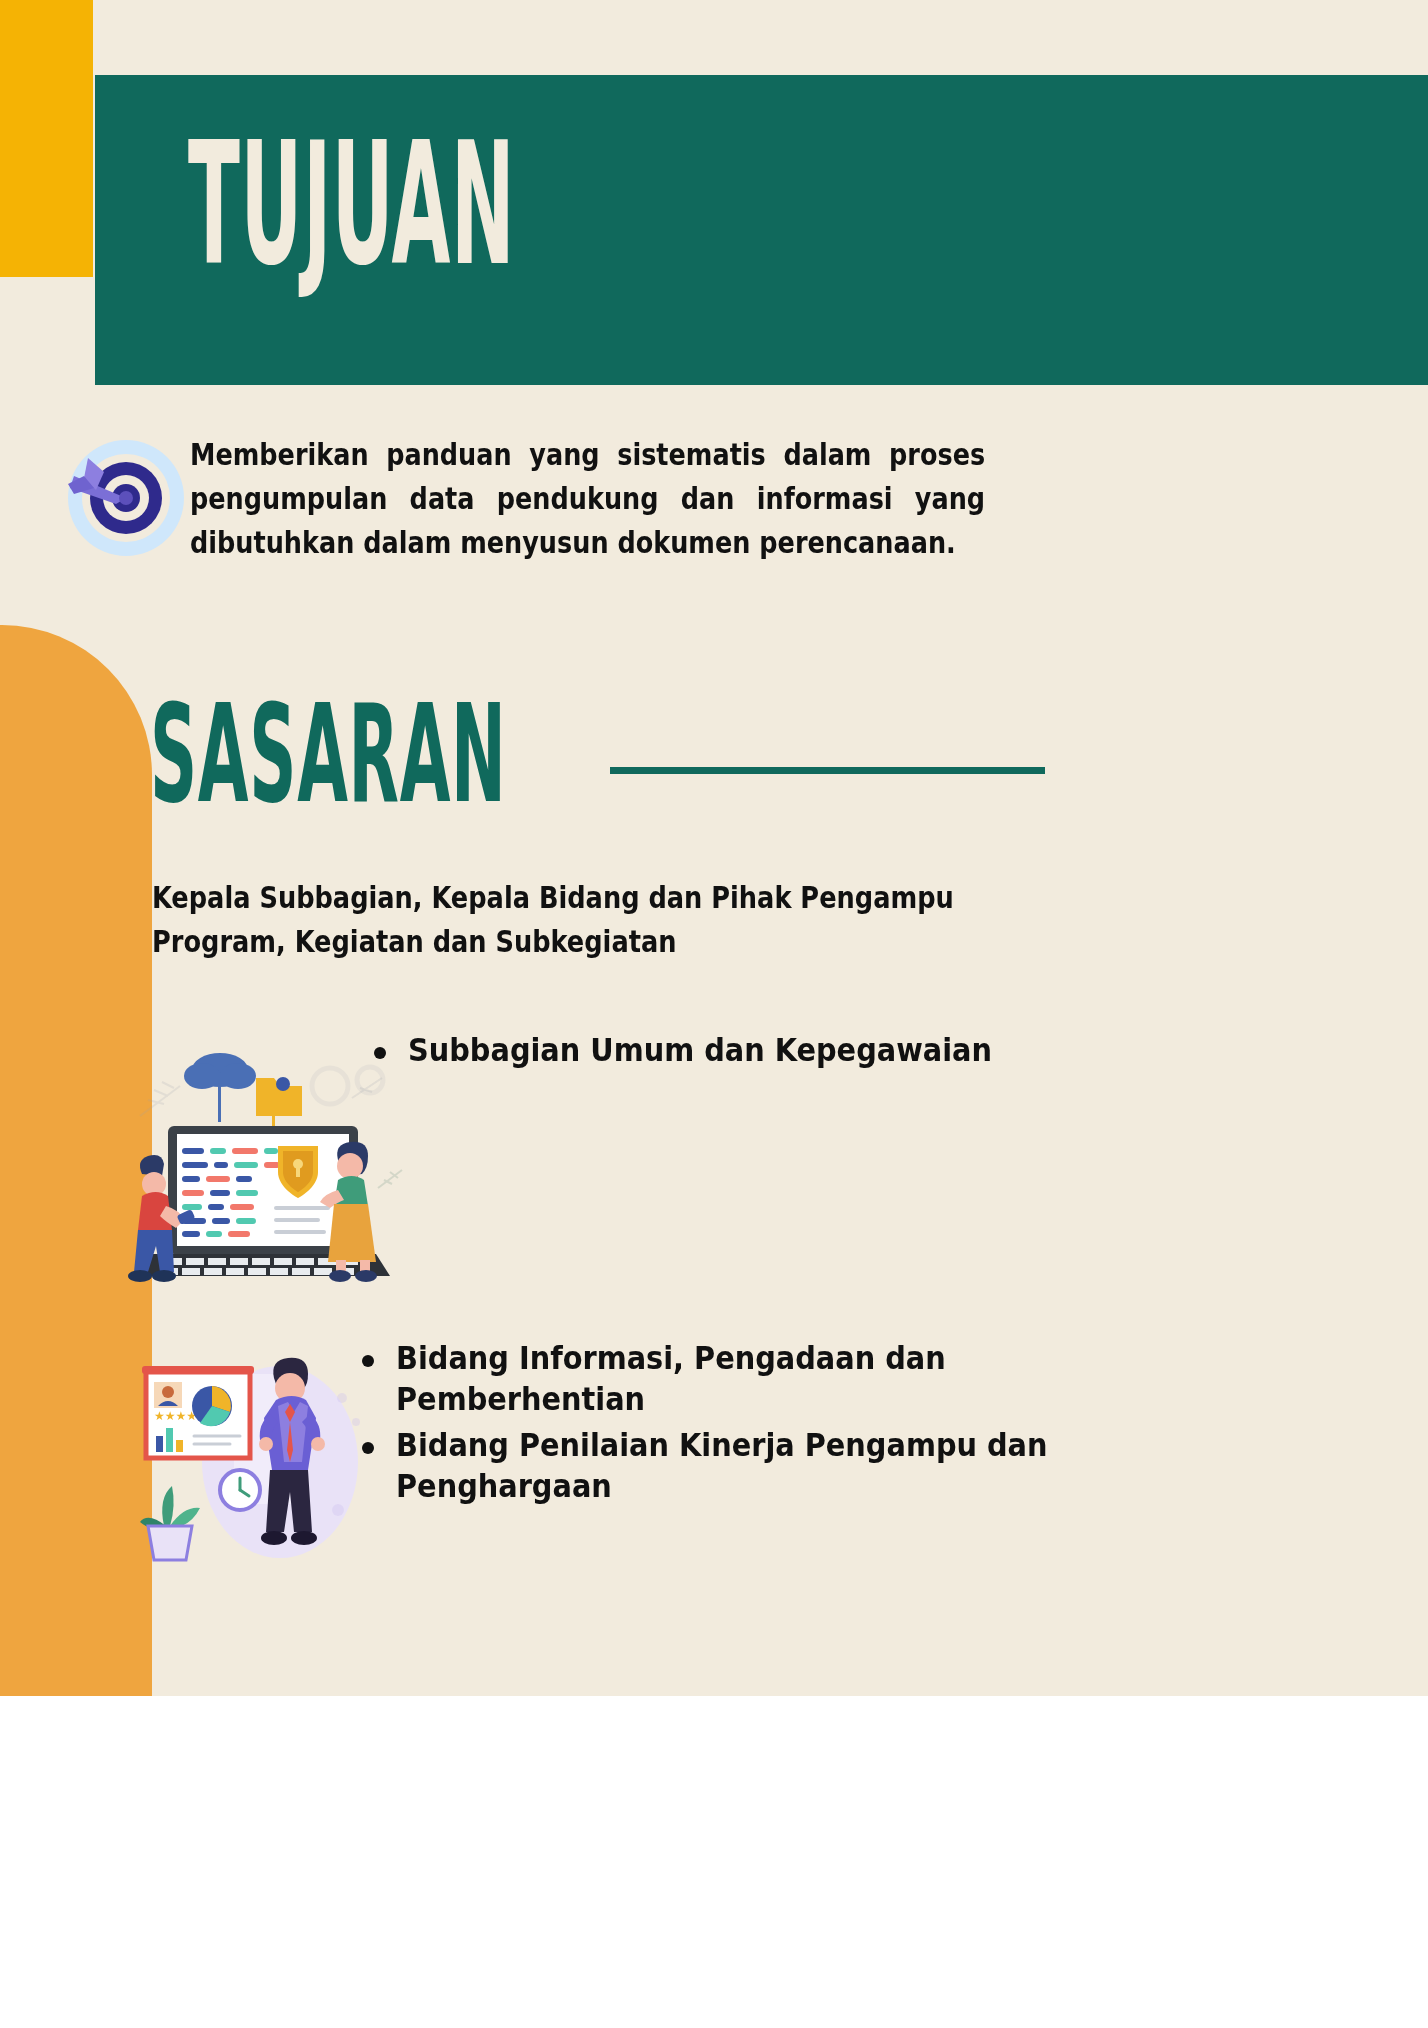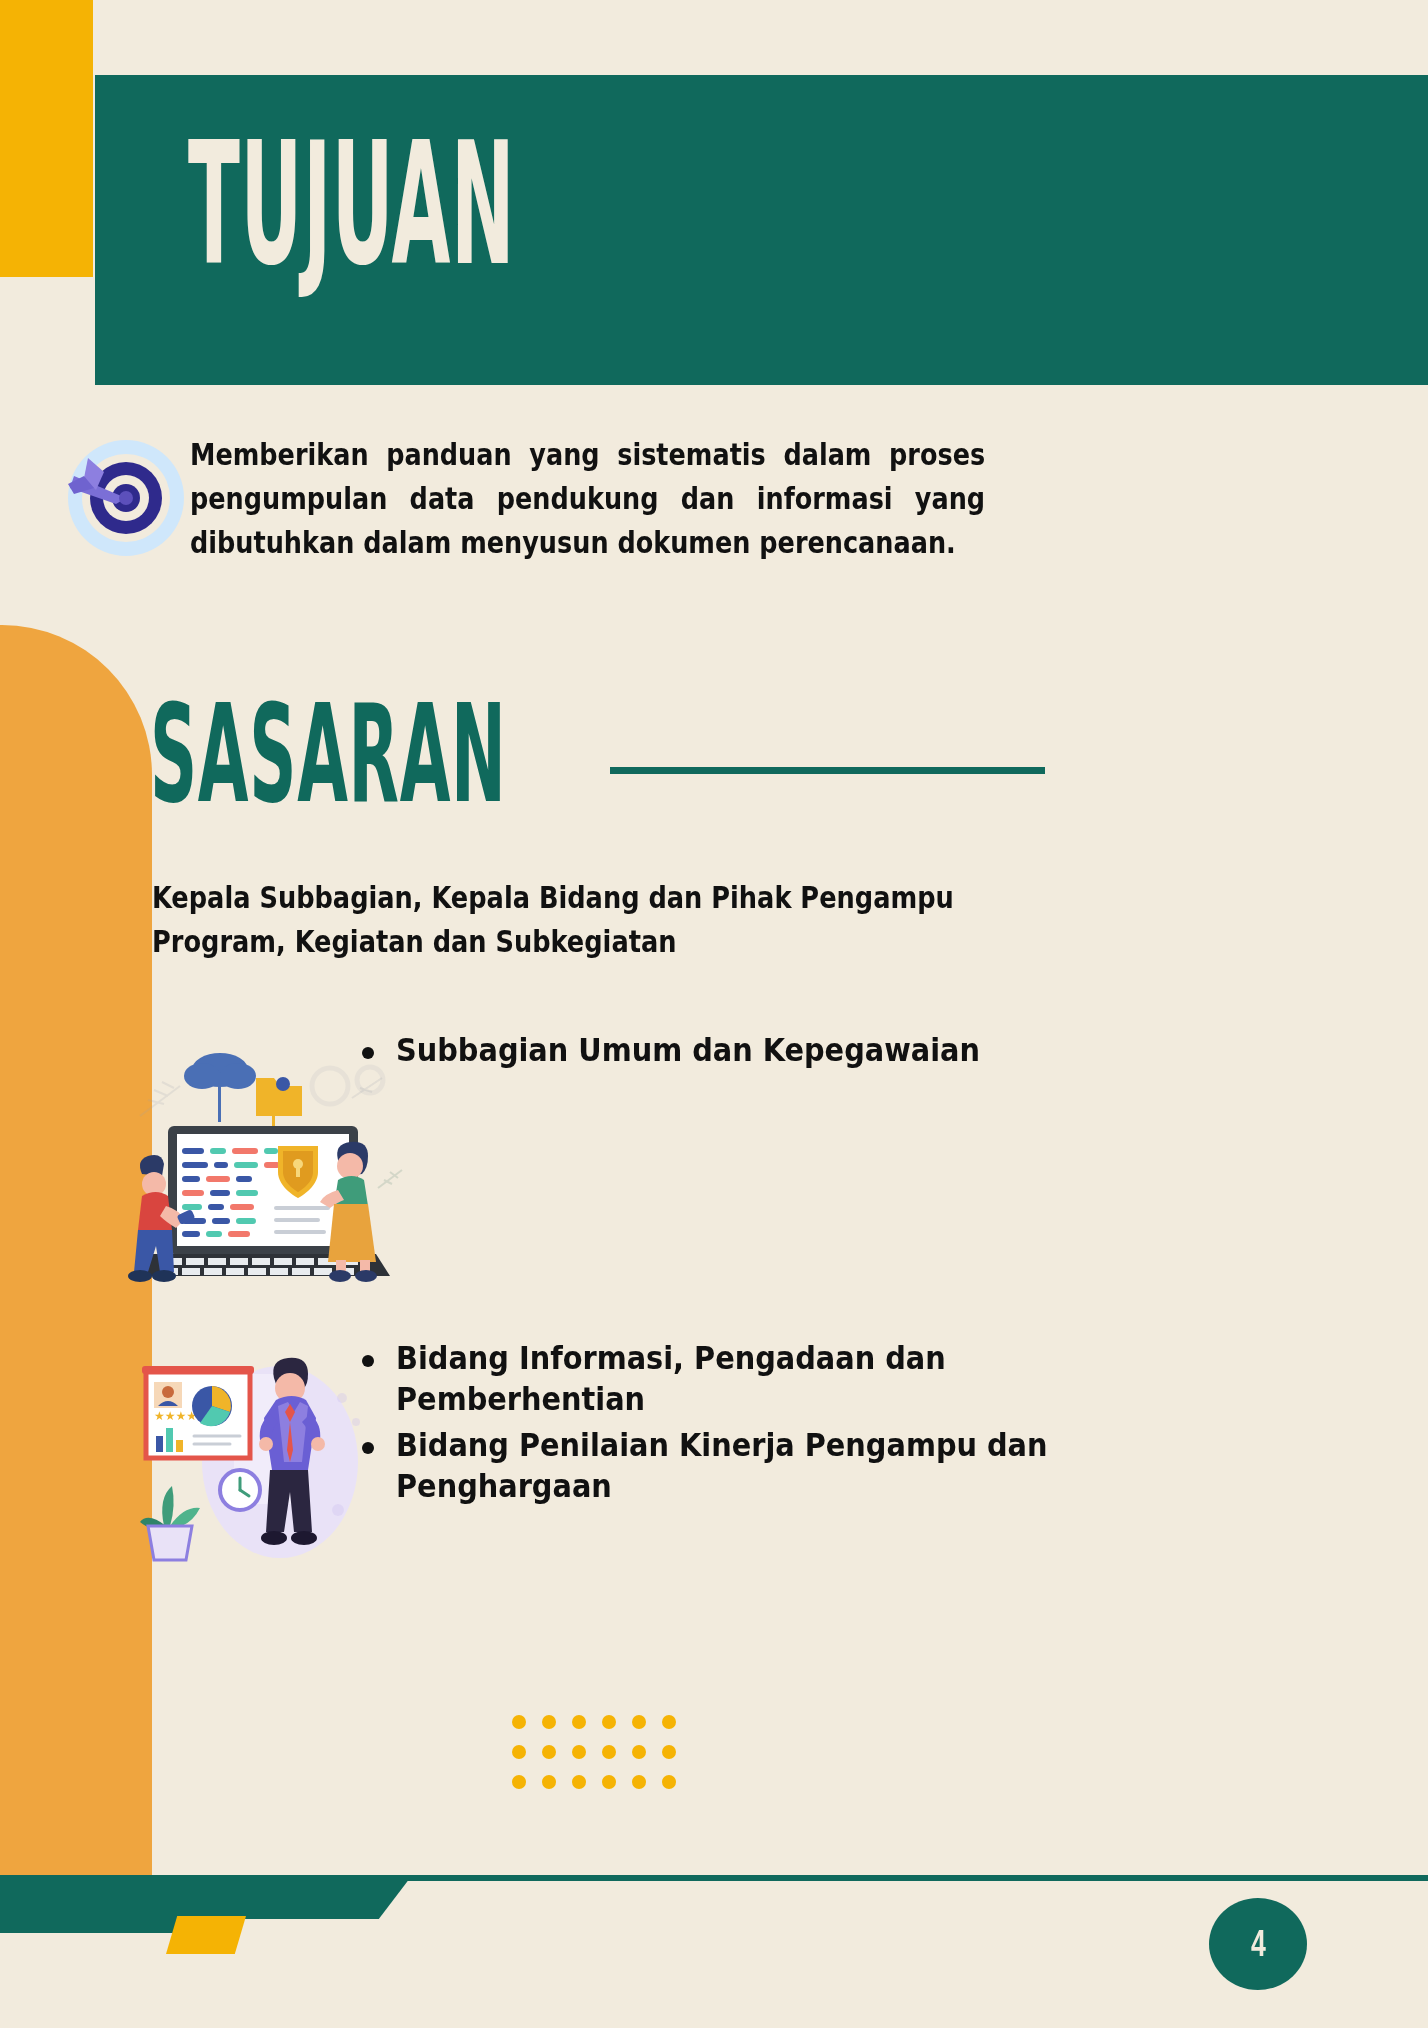--- a/index.html
+++ b/index.html
@@ -3,21 +3,21 @@
 <meta charset="utf-8">
 <style>
   html, body {
     margin: 0;
     padding: 0;
     background: #ffffff;
   }
   .page {
     position: relative;
     width: 1428px;
-    height: 2028px;
+    height: 1696px;
     background: #f2ebdd;
     overflow: hidden;
     font-family: "Liberation Sans", sans-serif;
   }
 
   
   .yellow-top-block {
     position: absolute;
     left: 0;
     top: 0;
@@ -183,21 +183,21 @@
 
   .illus {
     position: absolute;
     top: 0;
   }
   .illus-1 { left: 0px; top: 8px; width: 290px; height: 250px; }
   .illus-2 { left: 10px; top: 14px; width: 250px; height: 230px; }
 
   .bullets {
     position: absolute;
-    left: 232px;
+    left: 244px;
     top: 0;
     list-style: none;
     margin: 0;
     padding: 0;
   }
   .group-2 .bullets { left: 232px; top: 8px; }
 
   .bullets li {
     position: relative;
     padding-left: 44px;

